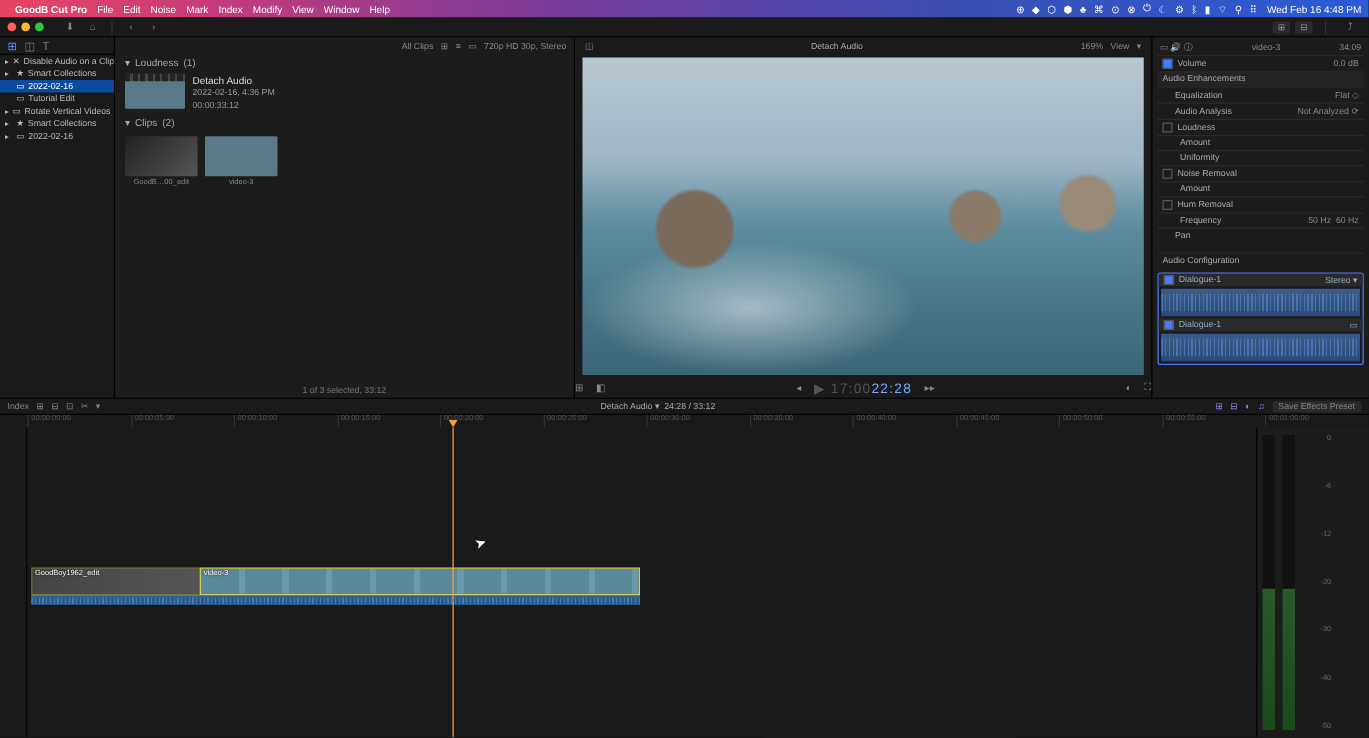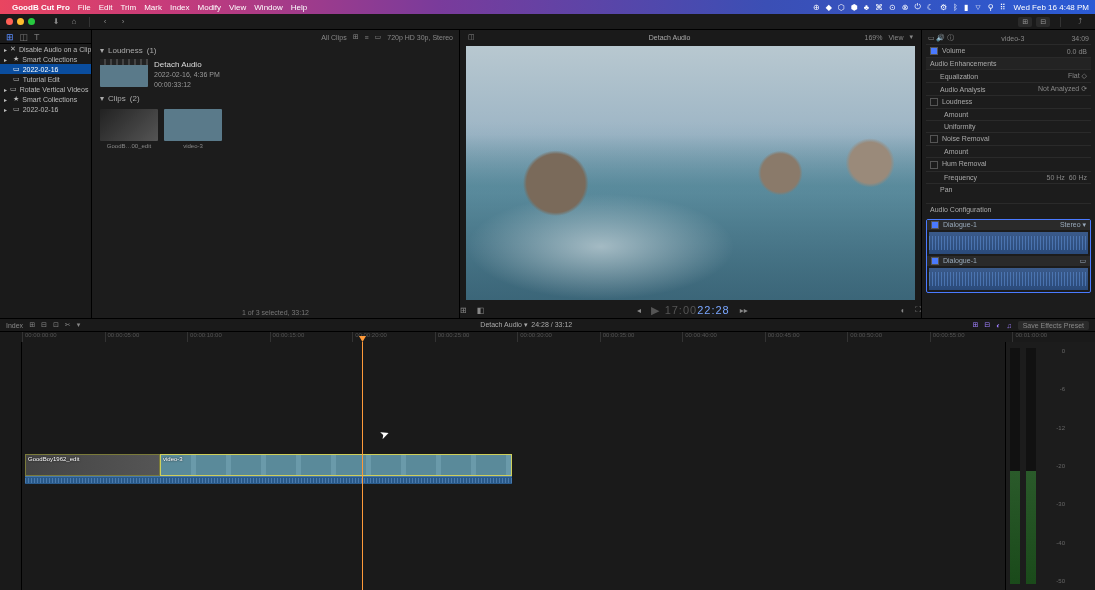--- a/index.html
+++ b/index.html
@@ -87,21 +87,21 @@
   .cursor-arrow { position:absolute; left:358px; top:86px; font-size:11px; color:#fff; z-index:10; transform:rotate(-20deg); }
 </style>
 </head>
 <body>
 
 <div class="menubar">
   <span class="apple"></span>
   <span class="app-name">GoodB Cut Pro</span>
   <span class="menu-item">File</span>
   <span class="menu-item">Edit</span>
-  <span class="menu-item">Trim</span>
+  <span class="menu-item">Noise</span>
   <span class="menu-item">Mark</span>
   <span class="menu-item">Index</span>
   <span class="menu-item">Modify</span>
   <span class="menu-item">View</span>
   <span class="menu-item">Window</span>
   <span class="menu-item">Help</span>
   <span class="spacer"></span>
   <span class="status-icon">⊕</span>
   <span class="status-icon">◆</span>
   <span class="status-icon">⬡</span>

